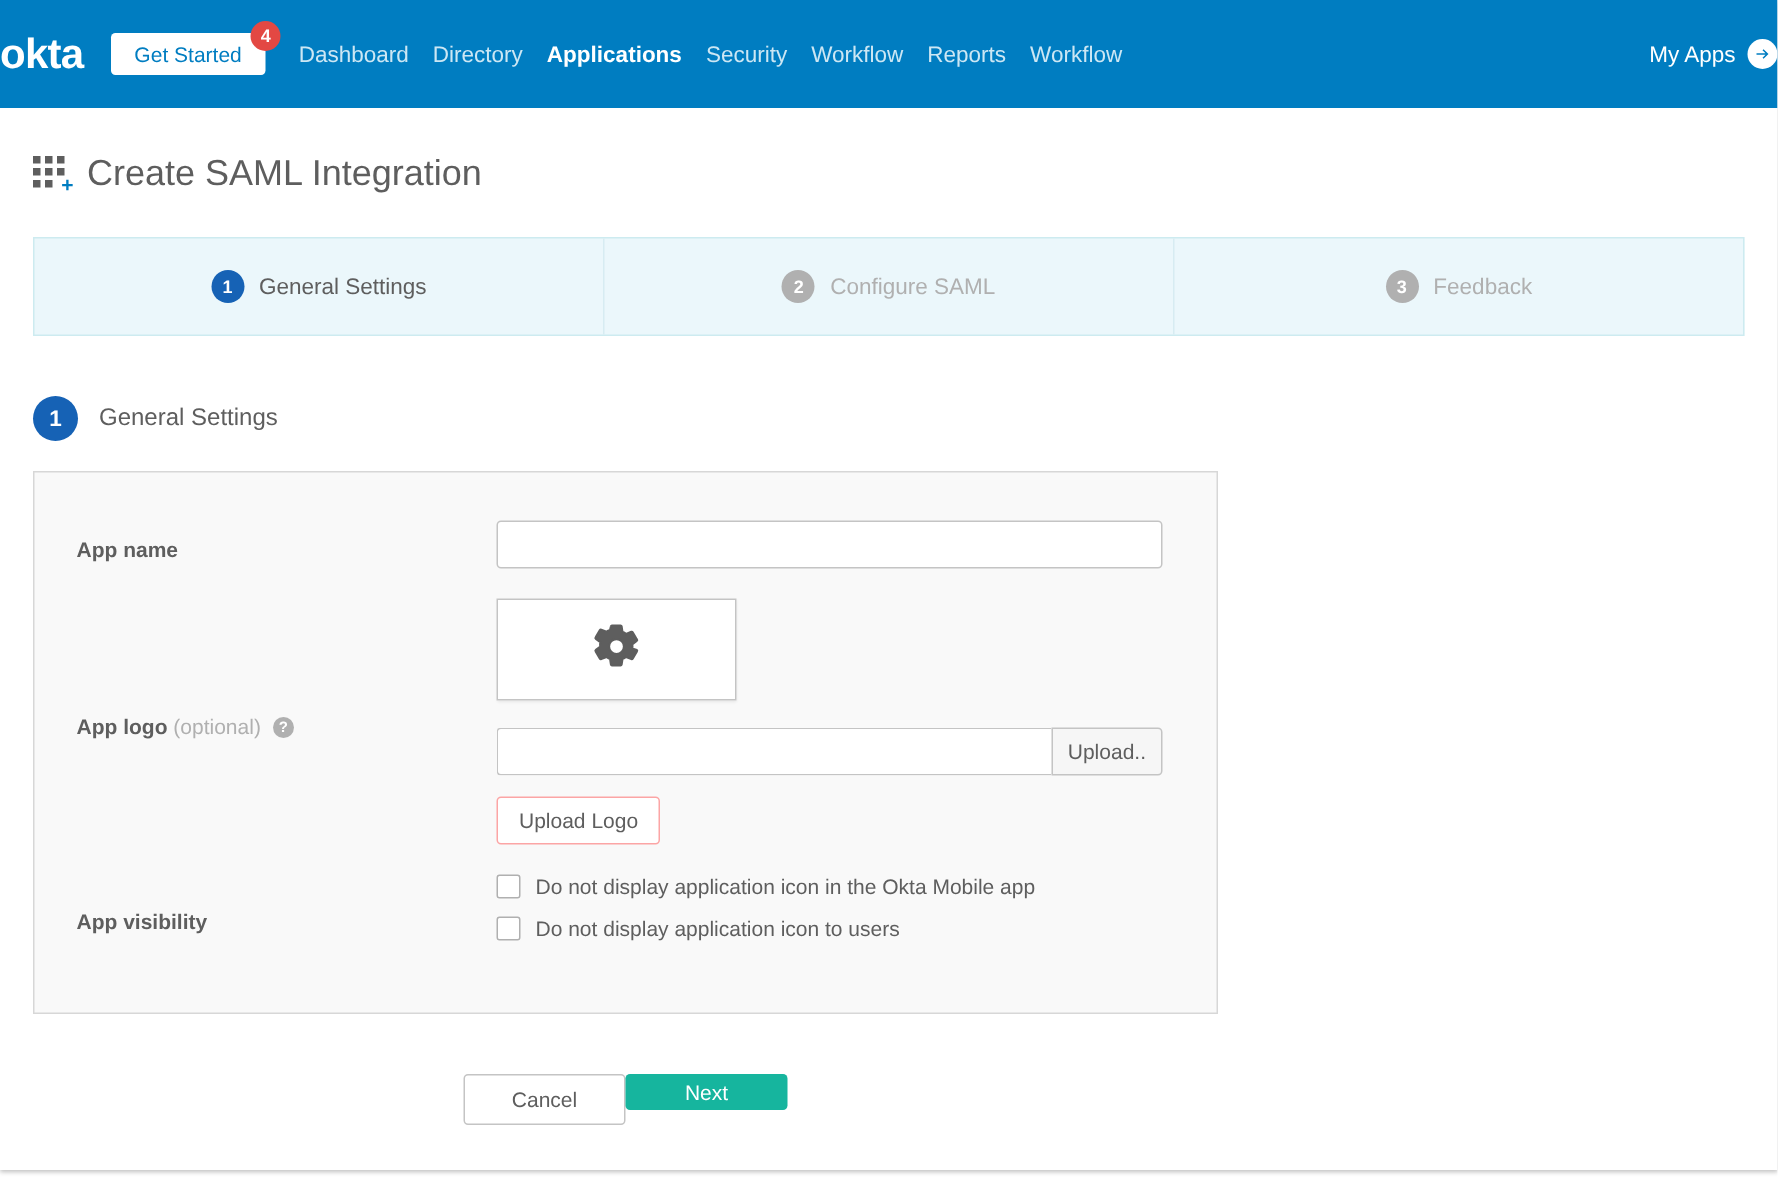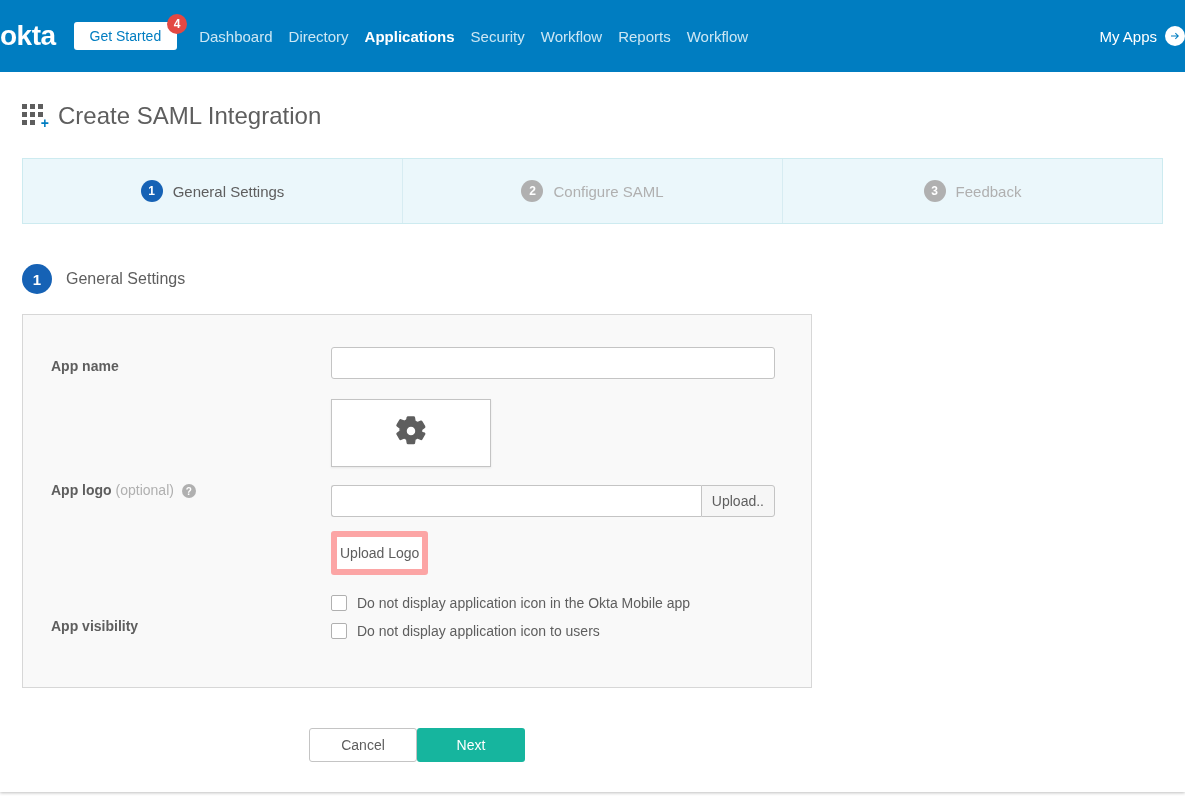--- a/index.html
+++ b/index.html
@@ -48,29 +48,29 @@
   .help-icon { display:inline-flex; width:14px; height:14px; border-radius:50%; background:#b0b0b0; color:#fff; font-size:10px; align-items:center; justify-content:center; margin-left:4px; vertical-align:middle; }
   .form-control { flex:0 0 auto; width:444px; }
   .text-input { width:444px; height:32px; border:1px solid #c4c4c4; border-radius:3px; background:#fff; padding:0 8px; font-size:14px; }
 
   .logo-preview { width:160px; height:68px; border:1px solid #c4c4c4; background:#fff; display:flex; align-items:center; justify-content:center; box-shadow:0 1px 2px rgba(0,0,0,0.08); margin-bottom:18px; }
   .gear-icon svg { width:34px; height:34px; fill:#5e5e5e; stroke:#5e5e5e; }
 
   .file-row { display:flex; width:444px; margin-bottom:14px; }
   .file-path { flex:1; height:32px; border:1px solid #c4c4c4; border-right:none; background:#fff; border-radius:3px 0 0 3px; padding:0 8px; font-size:14px; }
   .browse-btn { height:32px; padding:0 10px; border:1px solid #c4c4c4; background:#f6f6f6; font-size:14px; color:#5e5e5e; border-radius:0 3px 3px 0; cursor:pointer; }
-  .upload-btn { height:44px; padding:0 3px; border:6px solid #fca5a5; background:#fff; border-radius:3px; font-size:14px; color:#5e5e5e; cursor:pointer; }
+  .upload-btn { height:32px; padding:0 14px; border:1px solid #fca5a5; background:#fff; border-radius:3px; font-size:14px; color:#5e5e5e; cursor:pointer; }
 
   .checkbox-row { display:flex; align-items:center; gap:10px; margin-bottom:12px; font-size:14px; color:#5e5e5e; }
   .checkbox-row input[type=checkbox] { width:16px; height:16px; border:1px solid #b0b0b0; appearance:none; border-radius:2px; cursor:pointer; background:#fff; }
 
   
   .footer-btns { width:790px; display:flex; justify-content:center; margin-top:40px; }
   .cancel-btn { height:34px; width:108px; border:1px solid #c4c4c4; background:#fff; border-radius:3px; font-size:14px; color:#5e5e5e; cursor:pointer; }
-  .next-btn { height:34px; width:108px; border:none; background:#16b59e; color:#fff; border-radius:3px; font-size:14px; font-weight:500; cursor:pointer; }
+  .next-btn { height:24px; width:108px; border:none; background:#16b59e; color:#fff; border-radius:3px; font-size:14px; font-weight:500; cursor:pointer; }
 </style>
 </head>
 <body>
 
 <div class="app">
 
   <div class="topnav">
     <div class="logo">okta</div>
     <div class="get-started">
       <span>Get Started</span>

